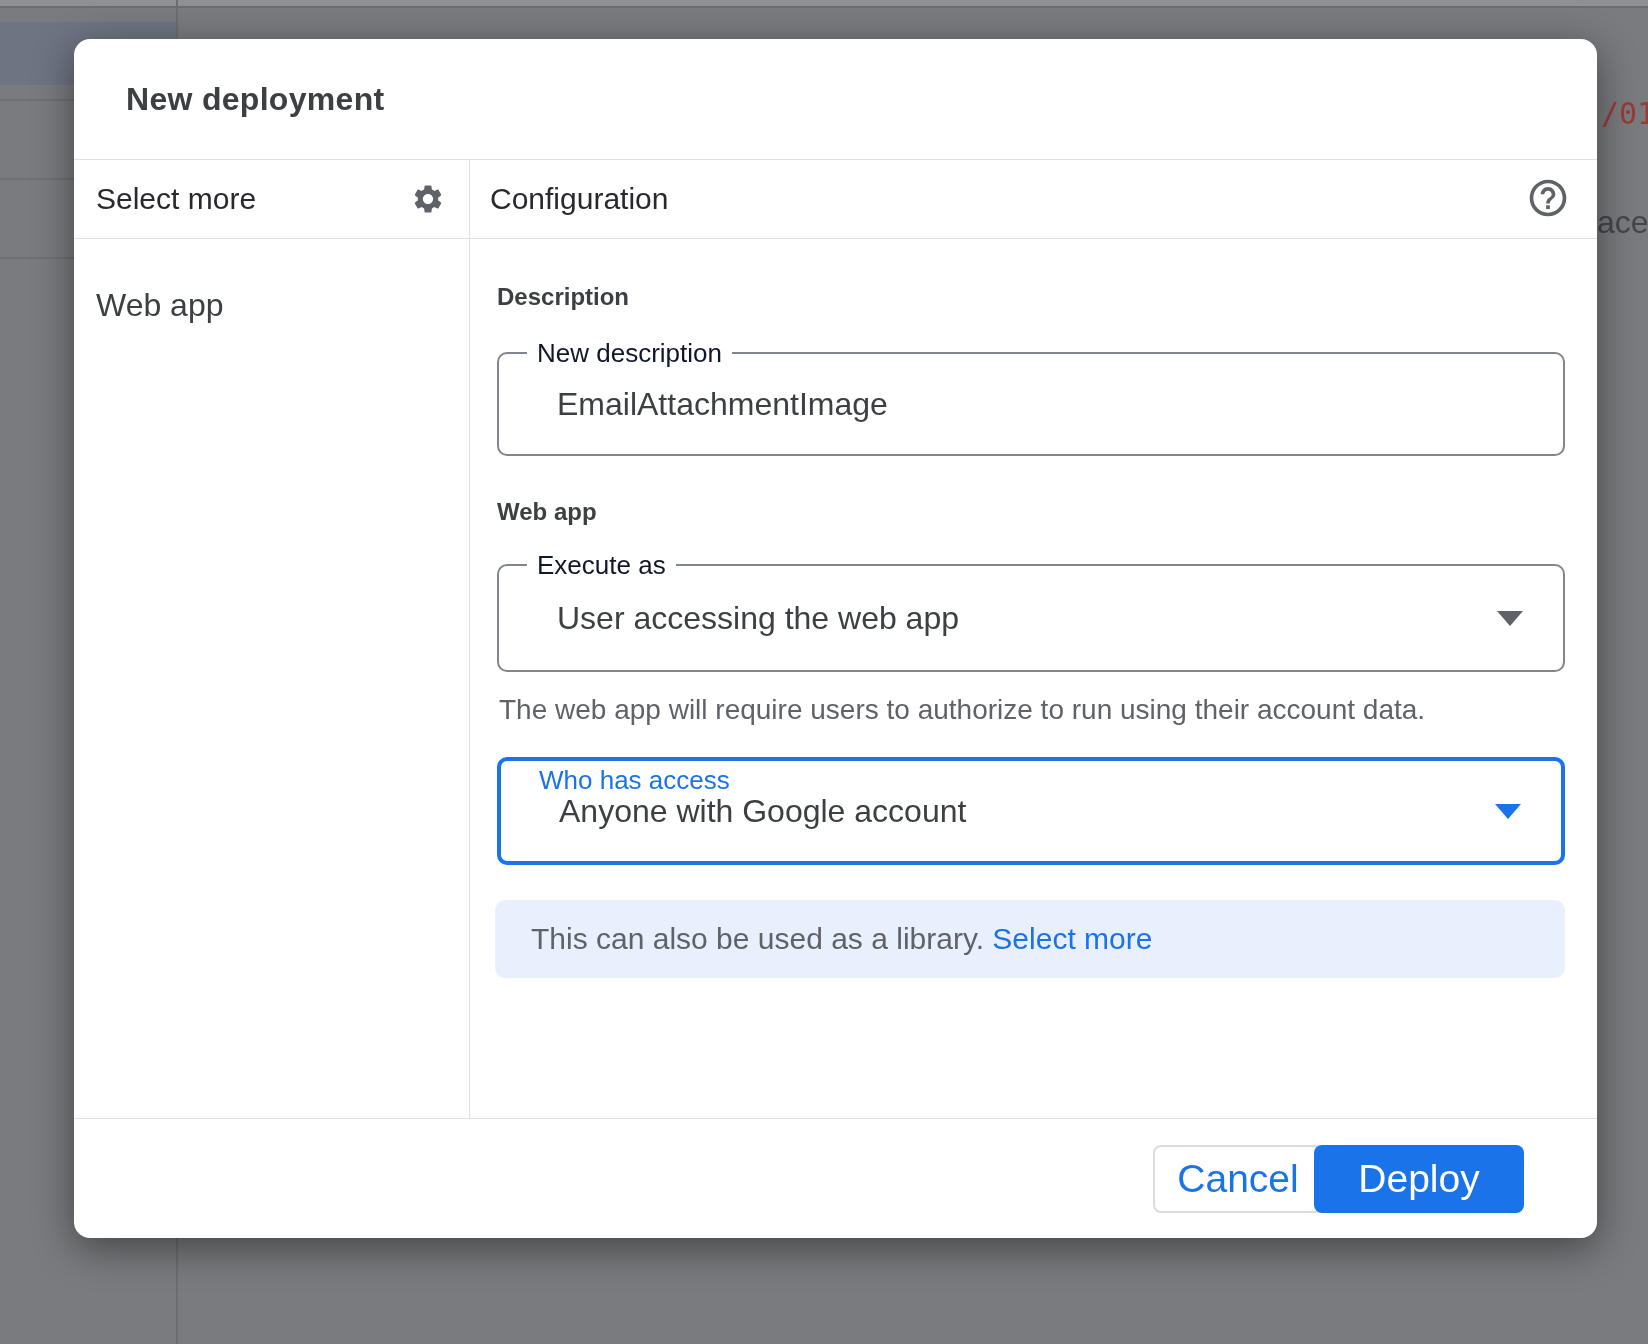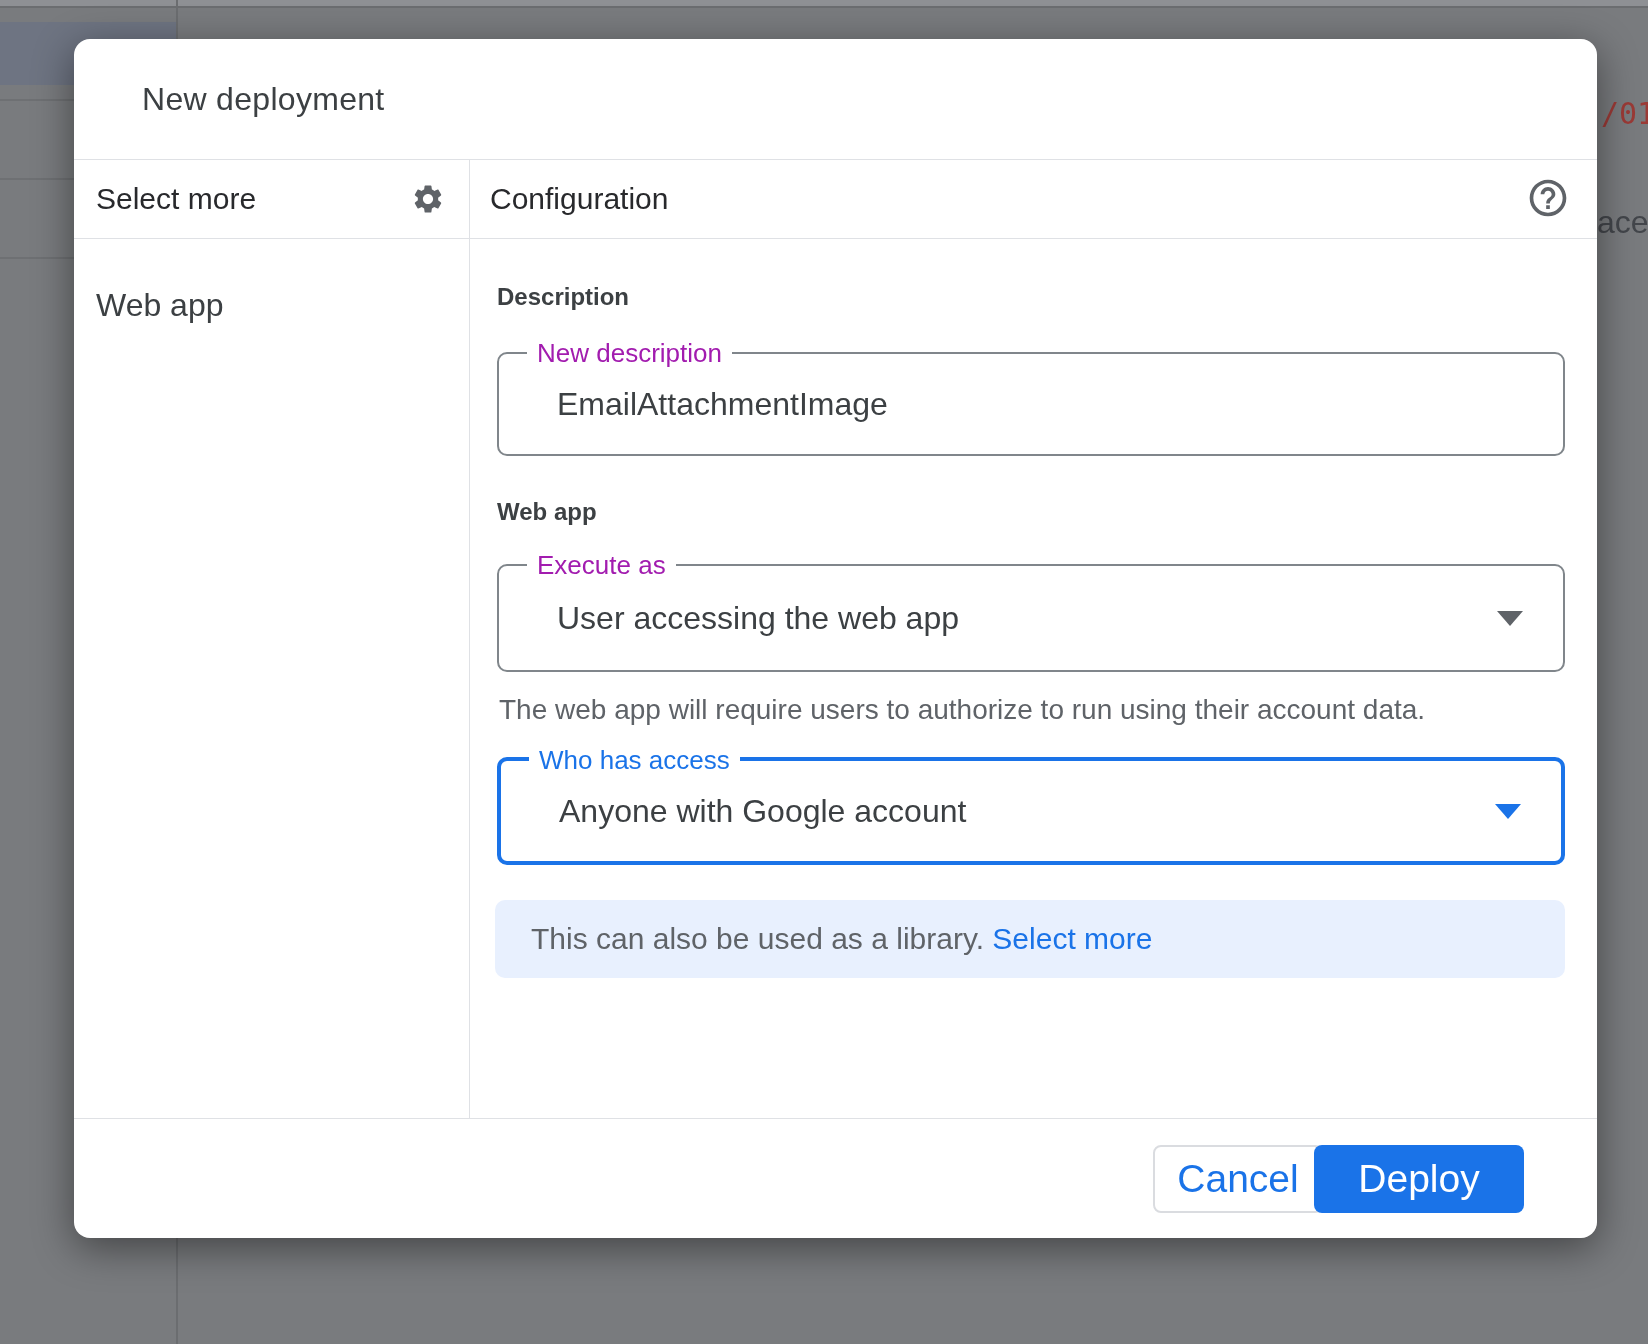--- a/index.html
+++ b/index.html
@@ -22,21 +22,21 @@
   .bg-code-gray { position:absolute; left:1597px; top:204px; font-size:32px; color:#43464b; white-space:nowrap; }
 
   
   .dialog {
     position:absolute; left:74px; top:39px; width:1523px; height:1199px;
     background:#ffffff; border-radius:16px;
     box-shadow:0 10px 40px rgba(0,0,0,0.45);
   }
   .dialog-title {
     position:absolute; left:52px; top:0; height:120px; line-height:120px;
-    font-size:32px; font-weight:400; color:#3c4043; letter-spacing:0.3px;margin-left:16px;
+    font-size:32px; font-weight:700; color:#3c4043; letter-spacing:0.3px;
   }
   .hline { position:absolute; left:0; width:1523px; height:1px; background:#dfe1e5; }
   .hline.l1 { top:120px; }
   .hline.l2 { top:199px; }
   .hline.footer-line { top:1079px; }
   .vline { position:absolute; left:395px; top:121px; width:1px; height:958px; background:#dfe1e5; }
 
   .panel-header {
     position:absolute; top:120px; height:79px; line-height:79px;
     font-size:30px; font-weight:500; color:#28292c;
@@ -62,23 +62,23 @@
   .field {
     position:absolute; left:0; width:1068px; height:104px;
     border:2px solid #80868b; border-radius:10px; background:#fff;
   }
   .field.desc { top:114px; }
   .field.exec { top:326px; height:108px; }
   .field.who  { top:519px; height:108px; border:4px solid #1a73e8; }
 
   .field-label {
     position:absolute; left:28px; top:-16px; padding:0 10px;
-    background:#fff; font-size:26px; color:#a21caf; line-height:30px; white-space:nowrap;
+    background:#fff; font-size:26px; color:#0f172a; line-height:30px; white-space:nowrap;
   }
-  .field.who .field-label { color:#1a73e8; }
+  .field.who .field-label { color:#1a73e8;margin-top:20px; }
 
   .field-value {
     position:absolute; left:30px; top:0; height:100%; width:920px;
     display:flex; align-items:center;
     font-size:32px; color:#3c4043; white-space:nowrap;margin-left:28px;
   }
   .field input.field-value {
     border:none; outline:none; background:transparent; display:block; line-height:100px;
   }
 

